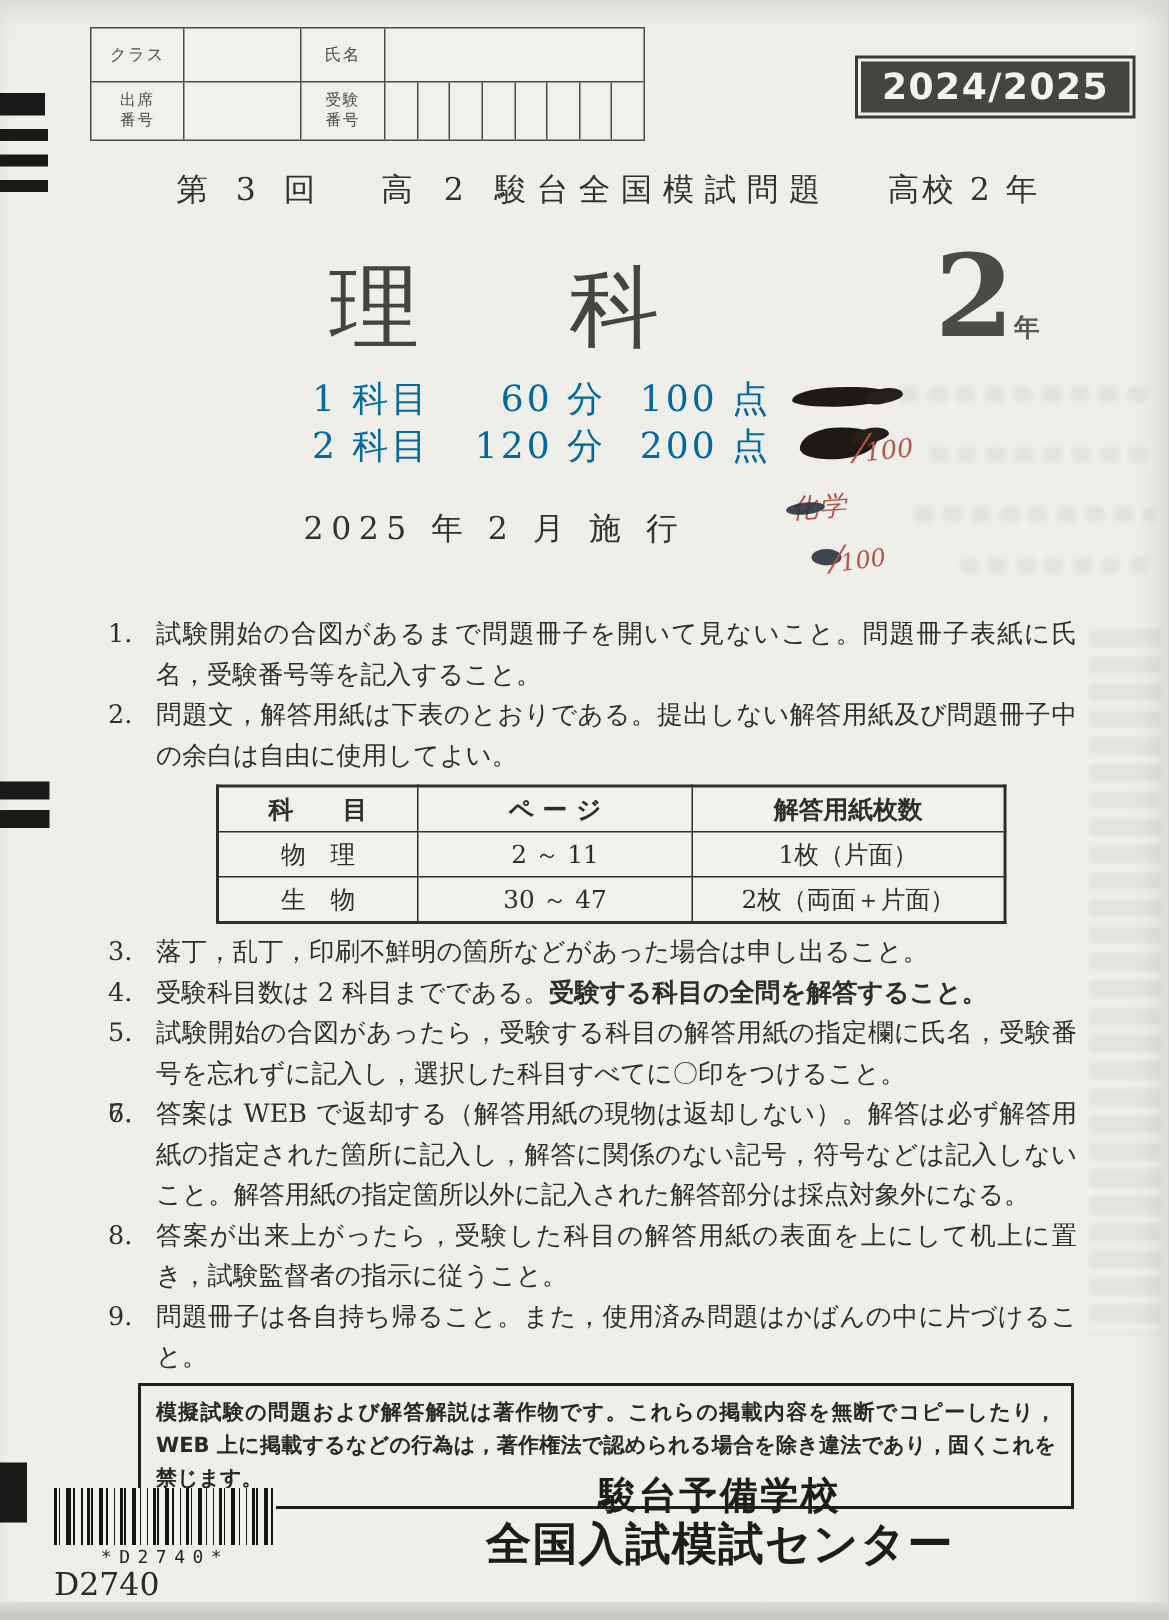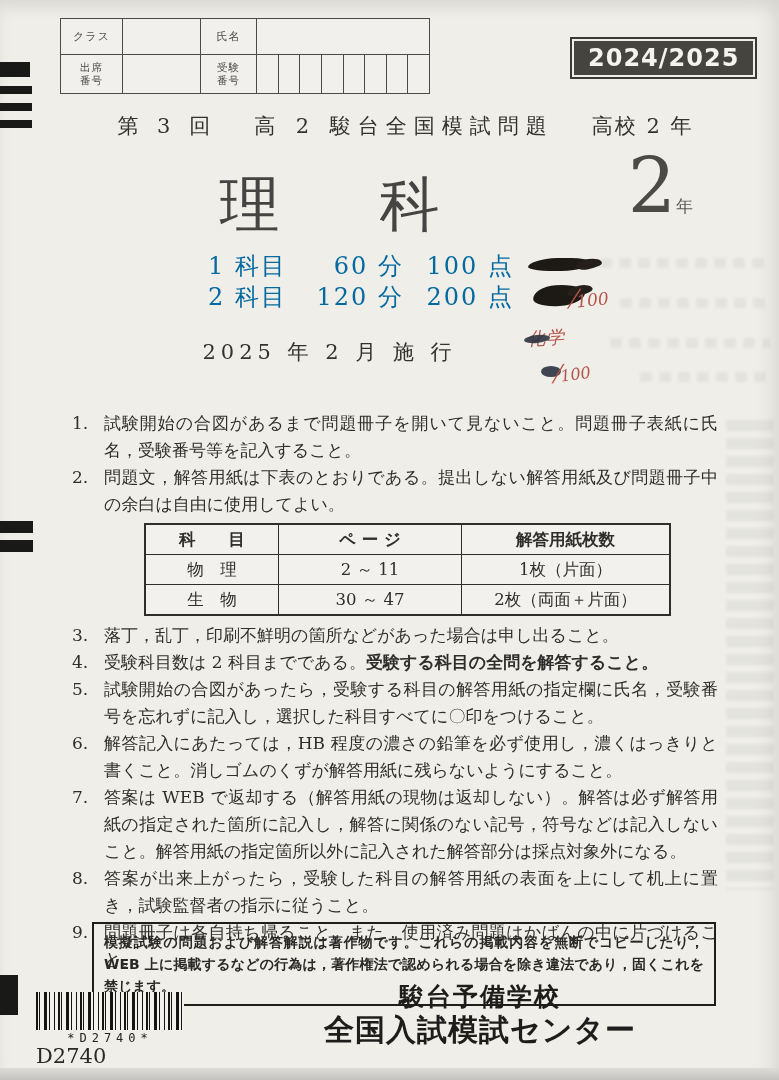--- a/index.html
+++ b/index.html
@@ -32,21 +32,21 @@
         font-size:24px;letter-spacing:1px;text-align:center;}
   
   .header-line{position:absolute;left:0;top:112px;width:100%;display:flex;justify-content:center;
         align-items:baseline;gap:38px;font-size:21px;color:#33322f;padding-left:16px;}
   .header-line .round{letter-spacing:6px;}
   .header-line .name{letter-spacing:7px;}
   .header-line .grade{letter-spacing:2px;}
   
   .main-title{position:absolute;left:0;top:165px;width:100%;display:flex;justify-content:center;
         gap:100px;font-size:60px;color:#454442;padding-right:120px;box-sizing:border-box;}
-  .grade-big{position:absolute;right:86px;top:148px;color:#4b4a47;}
+  .grade-big{position:absolute;right:86px;top:160px;color:#4b4a47;font-weight:bold;}
   .grade-big .n{font-size:76px;line-height:1;}
   .grade-big .suffix{font-size:17px;color:#5a5955;}
   
   .info-block{position:absolute;left:208px;top:250px;font-size:24px;color:#0369a1;}
   .info-row{display:flex;height:31px;align-items:baseline;letter-spacing:2px;}
   .info-row .c1{width:96px;}
   .info-row .c2{width:100px;text-align:right;}
   .info-row .c3{width:110px;text-align:right;}
   .date-line{position:absolute;left:0;top:322px;width:100%;text-align:center;
         font-size:21px;letter-spacing:5px;color:#33322f;padding-right:120px;box-sizing:border-box;margin-top:16px;}
@@ -227,21 +227,20 @@
     <div class="note-item">
       <span class="num">4.</span>
       <span>受験科目数は 2 科目までである。</span><span class="bold">受験する科目の全問を解答すること。</span>
     </div>
     <div class="note-item">
       <span class="num">5.</span>
       <span>試験開始の合図があったら，受験する科目の解答用紙の指定欄に氏名，受験番号を忘れずに記入し，選択した科目すべてに〇印をつけること。</span>
     </div>
     <div class="note-item">
       <span class="num">6.</span>
-      <span>解答記入にあたっては，HB 程度の濃さの鉛筆を必ず使用し，濃くはっきりと書くこと。消しゴムのくずが解答用紙に残らないようにすること。</span>
     </div>
     <div class="note-item">
       <span class="num">7.</span>
       <span>答案は WEB で返却する（解答用紙の現物は返却しない）。解答は必ず解答用紙の指定された箇所に記入し，解答に関係のない記号，符号などは記入しないこと。解答用紙の指定箇所以外に記入された解答部分は採点対象外になる。</span>
     </div>
     <div class="note-item">
       <span class="num">8.</span>
       <span>答案が出来上がったら，受験した科目の解答用紙の表面を上にして机上に置き，試験監督者の指示に従うこと。</span>
     </div>
     <div class="note-item">

